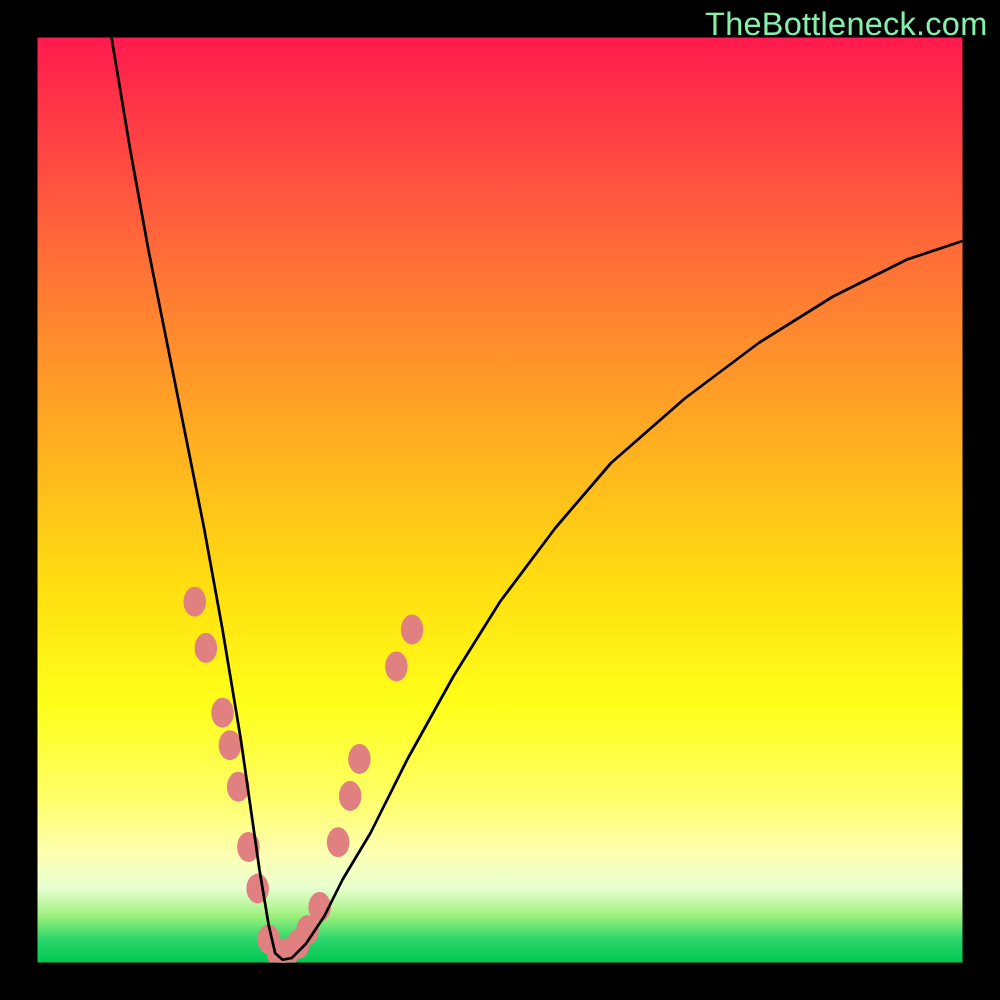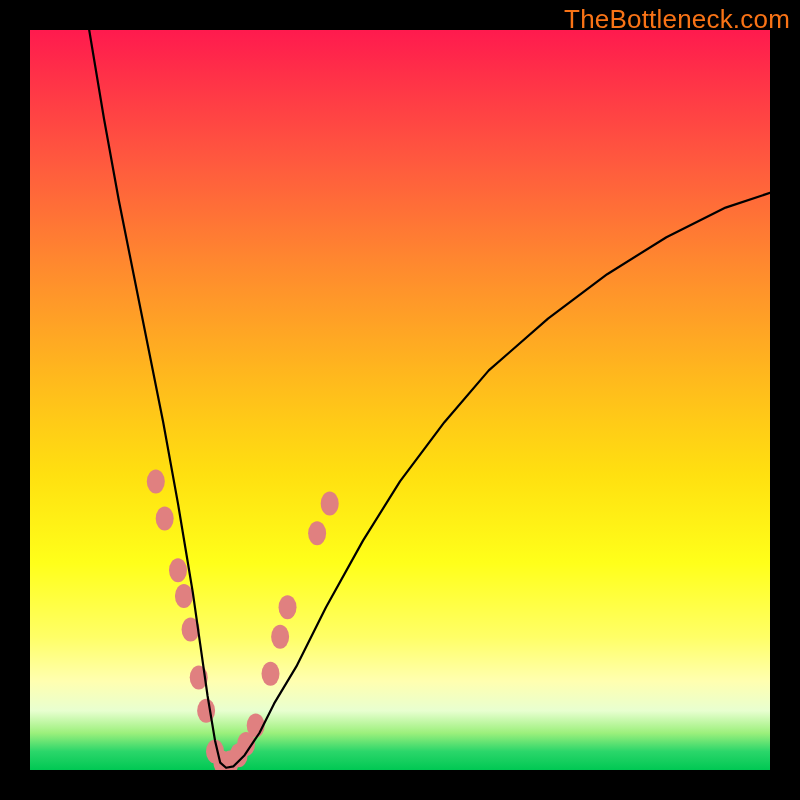--- a/index.html
+++ b/index.html
@@ -45,21 +45,21 @@
     position: absolute;
     left: 0;
     top: 0;
     width: 740px;
     height: 740px;
   }
   .watermark {
     position: absolute;
     top: 4px;
     right: 10px;
-    color: #f97316;
+    color: #86efac;
     font-size: 26px;
     font-weight: 400;
     letter-spacing: 0.2px;
     user-select: none;
   }
 </style>
 </head>
 <body>
 
 <div class="frame">

